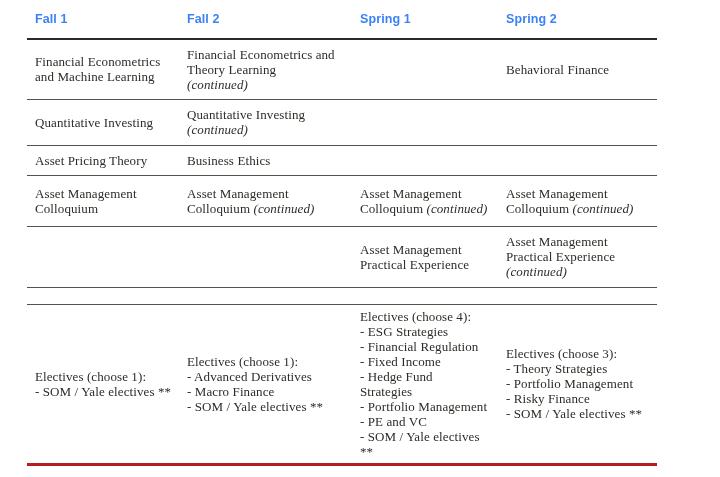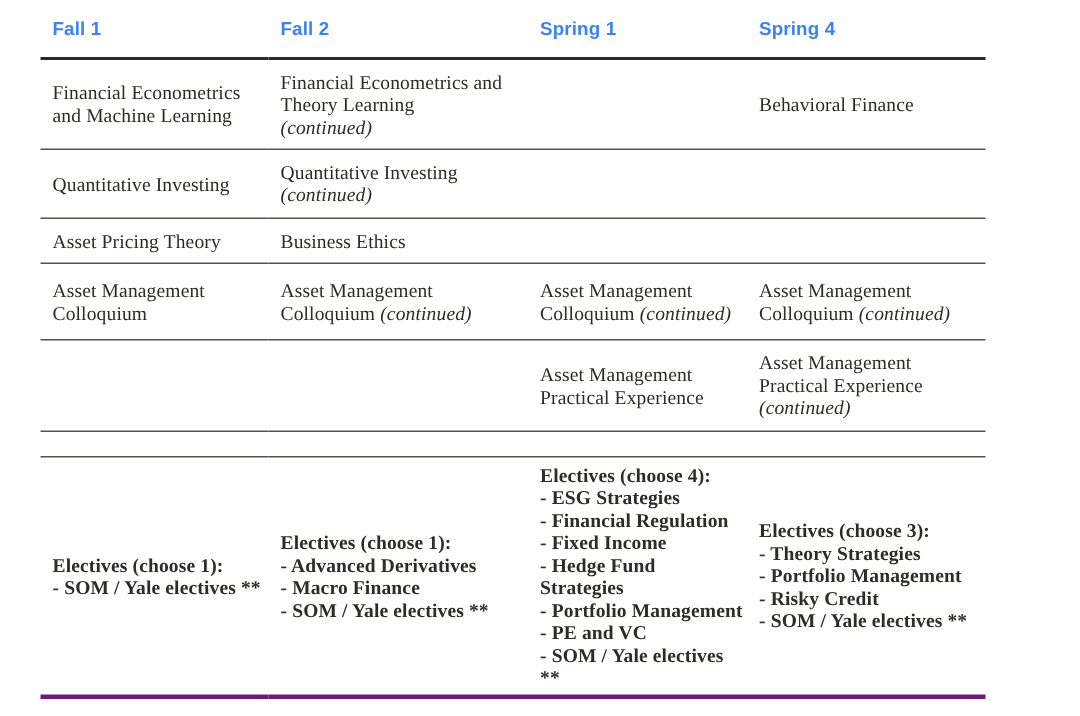--- a/index.html
+++ b/index.html
@@ -41,41 +41,41 @@
     border-bottom: 1px solid #55514d;
     letter-spacing: 0.1px;
   }
   tbody tr:nth-child(1) { height: 60px; margin-left: 38px; }
   tbody tr:nth-child(2) { height: 46px; margin-left: 42px; }
   tbody tr:nth-child(3) { height: 30px; }
   tbody tr:nth-child(4) { height: 51px; }
   tbody tr:nth-child(5) { height: 61px; }
   tbody tr:nth-child(6) { height: 17px; }
   tbody tr:nth-child(7) { height: 158px; }
-  tbody tr:last-child td { border-bottom: 3px solid #701a75; font-weight: bold; }
+  tbody tr:last-child td { border-bottom: 3px solid #b91c1c; }
   .cell-line { white-space: nowrap; }
   .italic { font-style: italic; }
 </style>
 </head>
 <body>
 
 <div class="table-wrap">
   <table class="curriculum">
     <colgroup>
       <col class="c1">
         <col class="c2">
         <col class="c3">
         <col class="c4">
     </colgroup>
     <thead>
       <tr>
         <th>Fall 1</th>
         <th>Fall 2</th>
         <th>Spring 1</th>
-        <th>Spring 4</th>
+        <th>Spring 2</th>
       </tr>
     </thead>
     <tbody id="table-body">
         <tr>
           <td>
             <div class="cell-line"><span>Financial Econometrics</span></div>
             <div class="cell-line"><span>and Machine Learning</span></div>
           </td>
           <td>
             <div class="cell-line"><span>Financial Econometrics and</span></div>
@@ -165,19 +165,19 @@
             <div class="cell-line"><span>Strategies</span></div>
             <div class="cell-line"><span>- Portfolio Management</span></div>
             <div class="cell-line"><span>- PE and VC</span></div>
             <div class="cell-line"><span>- SOM / Yale electives</span></div>
             <div class="cell-line"><span>**</span></div>
           </td>
           <td>
             <div class="cell-line"><span>Electives (choose 3):</span></div>
             <div class="cell-line"><span>- Theory Strategies</span></div>
             <div class="cell-line"><span>- Portfolio Management</span></div>
-            <div class="cell-line"><span>- Risky Credit</span></div>
+            <div class="cell-line"><span>- Risky Finance</span></div>
             <div class="cell-line"><span>- SOM / Yale electives **</span></div>
           </td>
         </tr>
       </tbody>
   </table>
 </div>
 
 </body></html>

